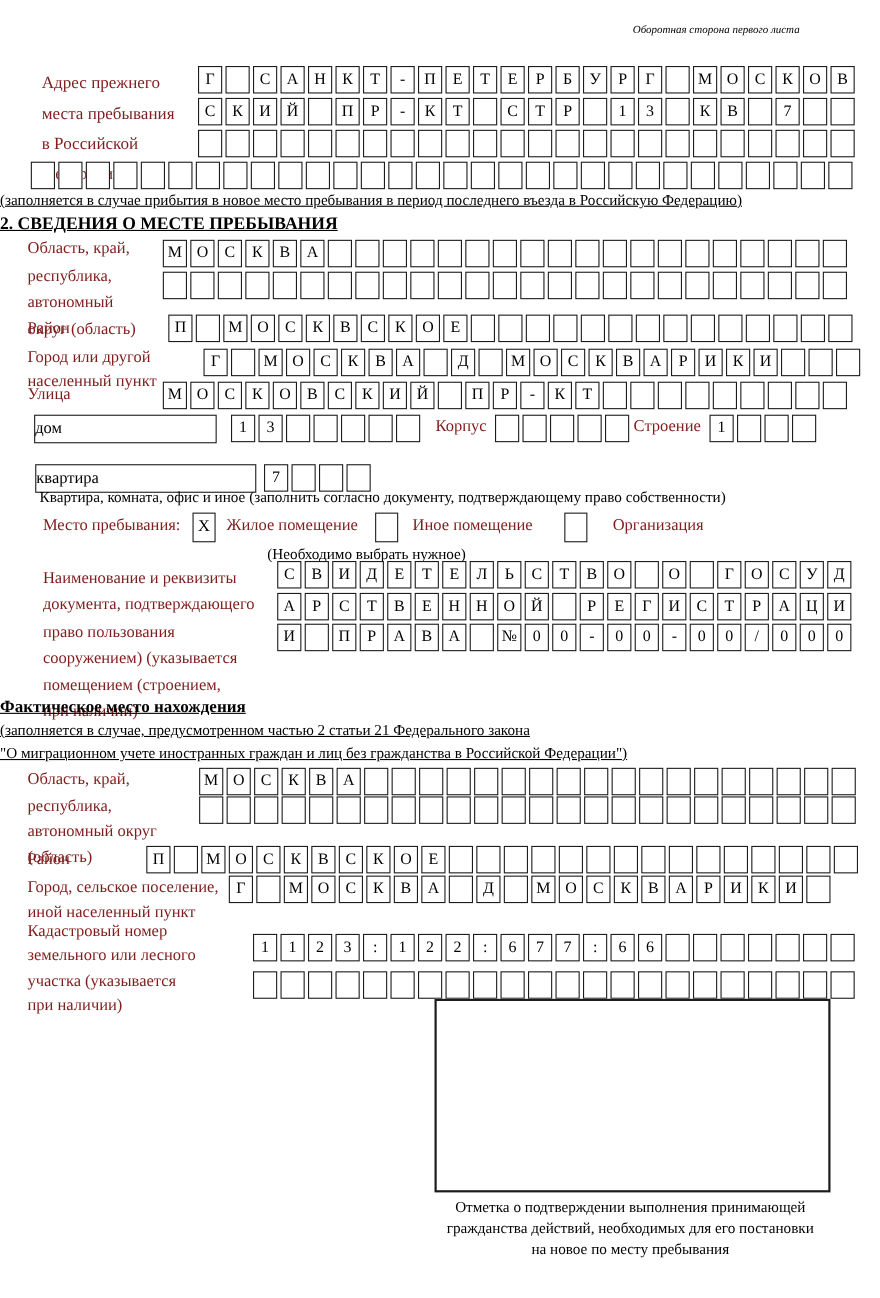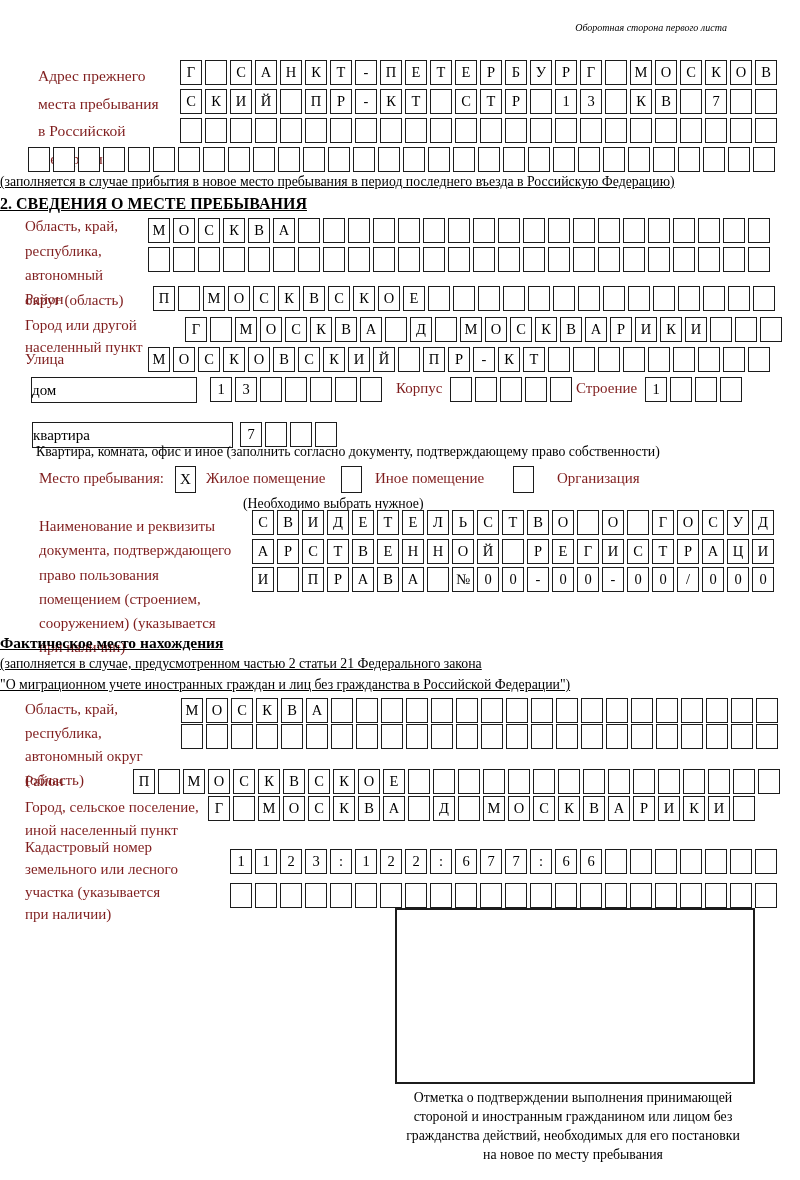--- a/index.html
+++ b/index.html
@@ -397,22 +397,22 @@
   <div id="stay-box-2" class="checkbox"></div>
   <div id="stay-opt-2" class="label">Иное помещение</div>
   <div id="stay-box-3" class="checkbox"></div>
   <div id="stay-opt-3" class="label">Организация</div>
   <div id="stay-note" class="caption">(Необходимо выбрать нужное)</div>
 
   <div id="doc-label" class="label">
       <div>Наименование и реквизиты</div>
       <div>документа, подтверждающего</div>
       <div>право пользования</div>
+      <div>сооружением) (указывается</div>
       <div>помещением (строением,</div>
-      <div>сооружением) (указывается</div>
       <div>при наличии)</div>
     </div>
   <div id="doc-r1" class="boxrow">
       <span class="cell">С</span>
       <span class="cell">В</span>
       <span class="cell">И</span>
       <span class="cell">Д</span>
       <span class="cell">Е</span>
       <span class="cell">Т</span>
       <span class="cell">Е</span>
@@ -651,18 +651,17 @@
       <span class="cell"></span>
       <span class="cell"></span>
       <span class="cell"></span>
       <span class="cell"></span>
       <span class="cell"></span>
     </div>
 
   <div id="stamp-box"></div>
   <div id="stamp-note">
       <div>Отметка о подтверждении выполнения принимающей</div>
-      <div>стороной и иностранным гражданином или лицом без</div>
       <div>гражданства действий, необходимых для его постановки</div>
       <div>на новое по месту пребывания</div>
     </div>
 
 </div>
 
 </body></html>

